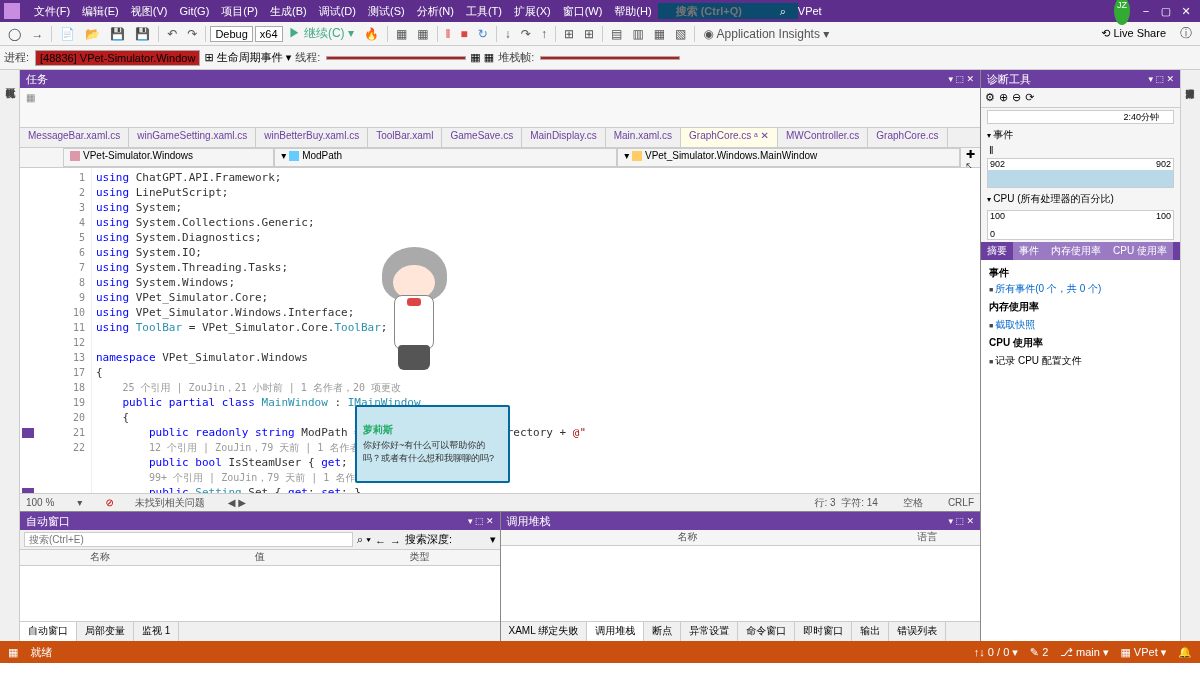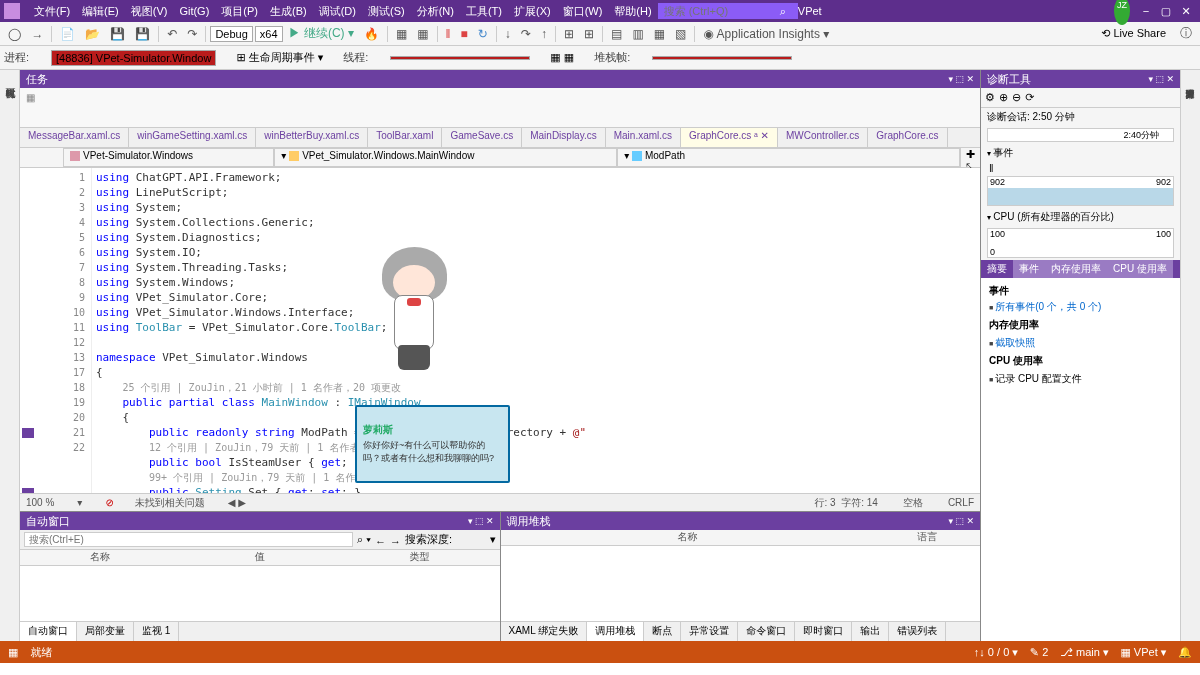--- a/index.html
+++ b/index.html
@@ -1,31 +1,31 @@
 <!DOCTYPE html>
 <html><head>
 <meta charset="utf-8">
 <style>
 * { margin:0; padding:0; box-sizing:border-box; }
 body { width:1200px; height:675px; font-family:"Segoe UI","Microsoft YaHei",sans-serif; font-size:11px; background:#fff; overflow:hidden; position:relative; }
 .titlebar { height:22px; background:#5d2e8c; color:#fff; display:flex; align-items:center; padding:0 4px; }
 .titlebar .vs-icon { width:16px; height:16px; background:#c88de0; margin-right:8px; }
 .titlebar .menu-item { padding:0 6px; cursor:pointer; font-size:11px; }
 .titlebar .search-area { margin-left:auto; display:flex; align-items:center; }
-.titlebar .search-box { background:#8b5cf6; border:none; color:#fff; padding:2px 6px; width:140px; font-size:11px; }
+.titlebar .search-box { background:#0c4a6e; border:none; color:#fff; padding:2px 18px; width:140px; font-size:11px;font-weight:bold; }
 .titlebar .app-name { margin:0 12px; }
 .titlebar .win-btn { width:20px; text-align:center; cursor:pointer; }
 .titlebar .badge-jz { width:16px; height:28px; background:#3a3; border-radius:50%; text-align:center; font-size:9px; line-height:16px; margin-right:6px; }
 .toolbar { height:24px; background:#f5f5f5; border-bottom:1px solid #ccc; display:flex; align-items:center; padding:0 4px; gap:2px; }
 .toolbar .sep { width:1px; height:16px; background:#ccc; margin:0 2px; }
 .toolbar .tbtn { padding:2px 4px; cursor:pointer; color:#555; font-size:12px; }
 .toolbar .dropdown { border:1px solid #aaa; background:#fff; padding:1px 4px; font-size:11px; }
 .toolbar .continue-btn { color:#4a8; }
 .toolbar .live-share { margin-left:auto; padding:0 8px; }
-.toolbar2 { height:24px; background:#f5f5f5; border-bottom:1px solid #ccc; display:flex; align-items:center; padding:0 4px; gap:20px; font-size:11px; }
+.toolbar2 { height:24px; background:#f5f5f5; border-bottom:1px solid #ccc; display:flex; align-items:center; padding:0 4px; gap:4px; font-size:11px; }
 .toolbar2 .label { color:#444; margin-right:2px; }
 .toolbar2 .combo { border:1px solid #aaa; background:#b91c1c; padding:1px 4px; min-width:120px; }
 .main { display:flex; height:571px; }
 .left-vtab { width:20px; background:#f0f0f0; border-right:1px solid #ccc; writing-mode:vertical-rl; font-size:10px; padding-top:6px; color:#444; position:relative; }
 .left-vtab .vtab-item { padding:4px 2px; }
 .center { flex:1; display:flex; flex-direction:column; min-width:0; }
 .task-header { height:18px; background:#6b3fa0; color:#fff; padding:0 6px; font-size:11px; display:flex; align-items:center; }
 .task-body { height:40px; background:#f8f8f8; border-bottom:1px solid #ccc; padding:4px 6px; font-size:10px; color:#888; }
 .doc-tabs { height:20px; background:#f0f0f0; display:flex; overflow:hidden; border-bottom:1px solid #ccc; }
 .doc-tab { padding:2px 8px; border-right:1px solid #ccc; color:#6b3fa0; cursor:pointer; white-space:nowrap; font-size:10px; }
@@ -189,22 +189,22 @@
         <div class="doc-tab">GameSave.cs</div>
         <div class="doc-tab">MainDisplay.cs</div>
         <div class="doc-tab">Main.xaml.cs</div>
         <div class="doc-tab active">GraphCore.cs ᵃ ✕</div>
         <div class="doc-tab">MWController.cs</div>
         <div class="doc-tab">GraphCore.cs</div>
       </div>
 
     <div class="nav-bar">
       <div class="nav-drop" style="flex:0.6"><span class="icon-sq"></span><span>VPet-Simulator.Windows</span></div>
+      <div class="nav-drop">▾ <span class="icon-sq" style="background:#6cf"></span><span>ModPath</span></div>
       <div class="nav-drop">▾ <span class="icon-sq" style="background:#fc6"></span><span>VPet_Simulator.Windows.MainWindow</span></div>
-      <div class="nav-drop">▾ <span class="icon-sq" style="background:#6cf"></span><span>ModPath</span></div>
       <div style="width:20px;text-align:center;border-left:1px solid #ccc">✚ ⤡</div>
     </div>
 
     <div class="editor-wrap">
       <div class="margin-icons">
         <div class="bk" style="top:260px"></div>
         <div class="bk" style="top:320px"></div>
       </div>
       <div class="gutter" id="gutter">
           <div>1</div>
@@ -334,21 +334,20 @@
     <div class="right-header">
       <span>诊断工具</span>
         <span class="ph-icons">▾ ⬚ ✕</span>
     </div>
     <div class="diag-toolbar">
       <span>⚙</span>
       <span>⊕</span>
       <span>⊖</span>
       <span>⟳</span>
     </div>
-    <div class="diag-section">诊断会话: 2:50 分钟</div>
     <div class="chart" style="height:14px">
       <span class="chart-label" style="right:14px;top:0">2:40分钟</span>
     </div>
     <div class="diag-section expanded">事件</div>
     <div style="padding:0 8px"><span>‖</span></div>
     <div class="chart">
       <span class="chart-label" style="left:2px;top:0">902</span>
       <span class="chart-label" style="right:2px;top:0">902</span>
       <span class="chart-label" style="left:2px;bottom:0">0</span>
       <div class="area"></div>

